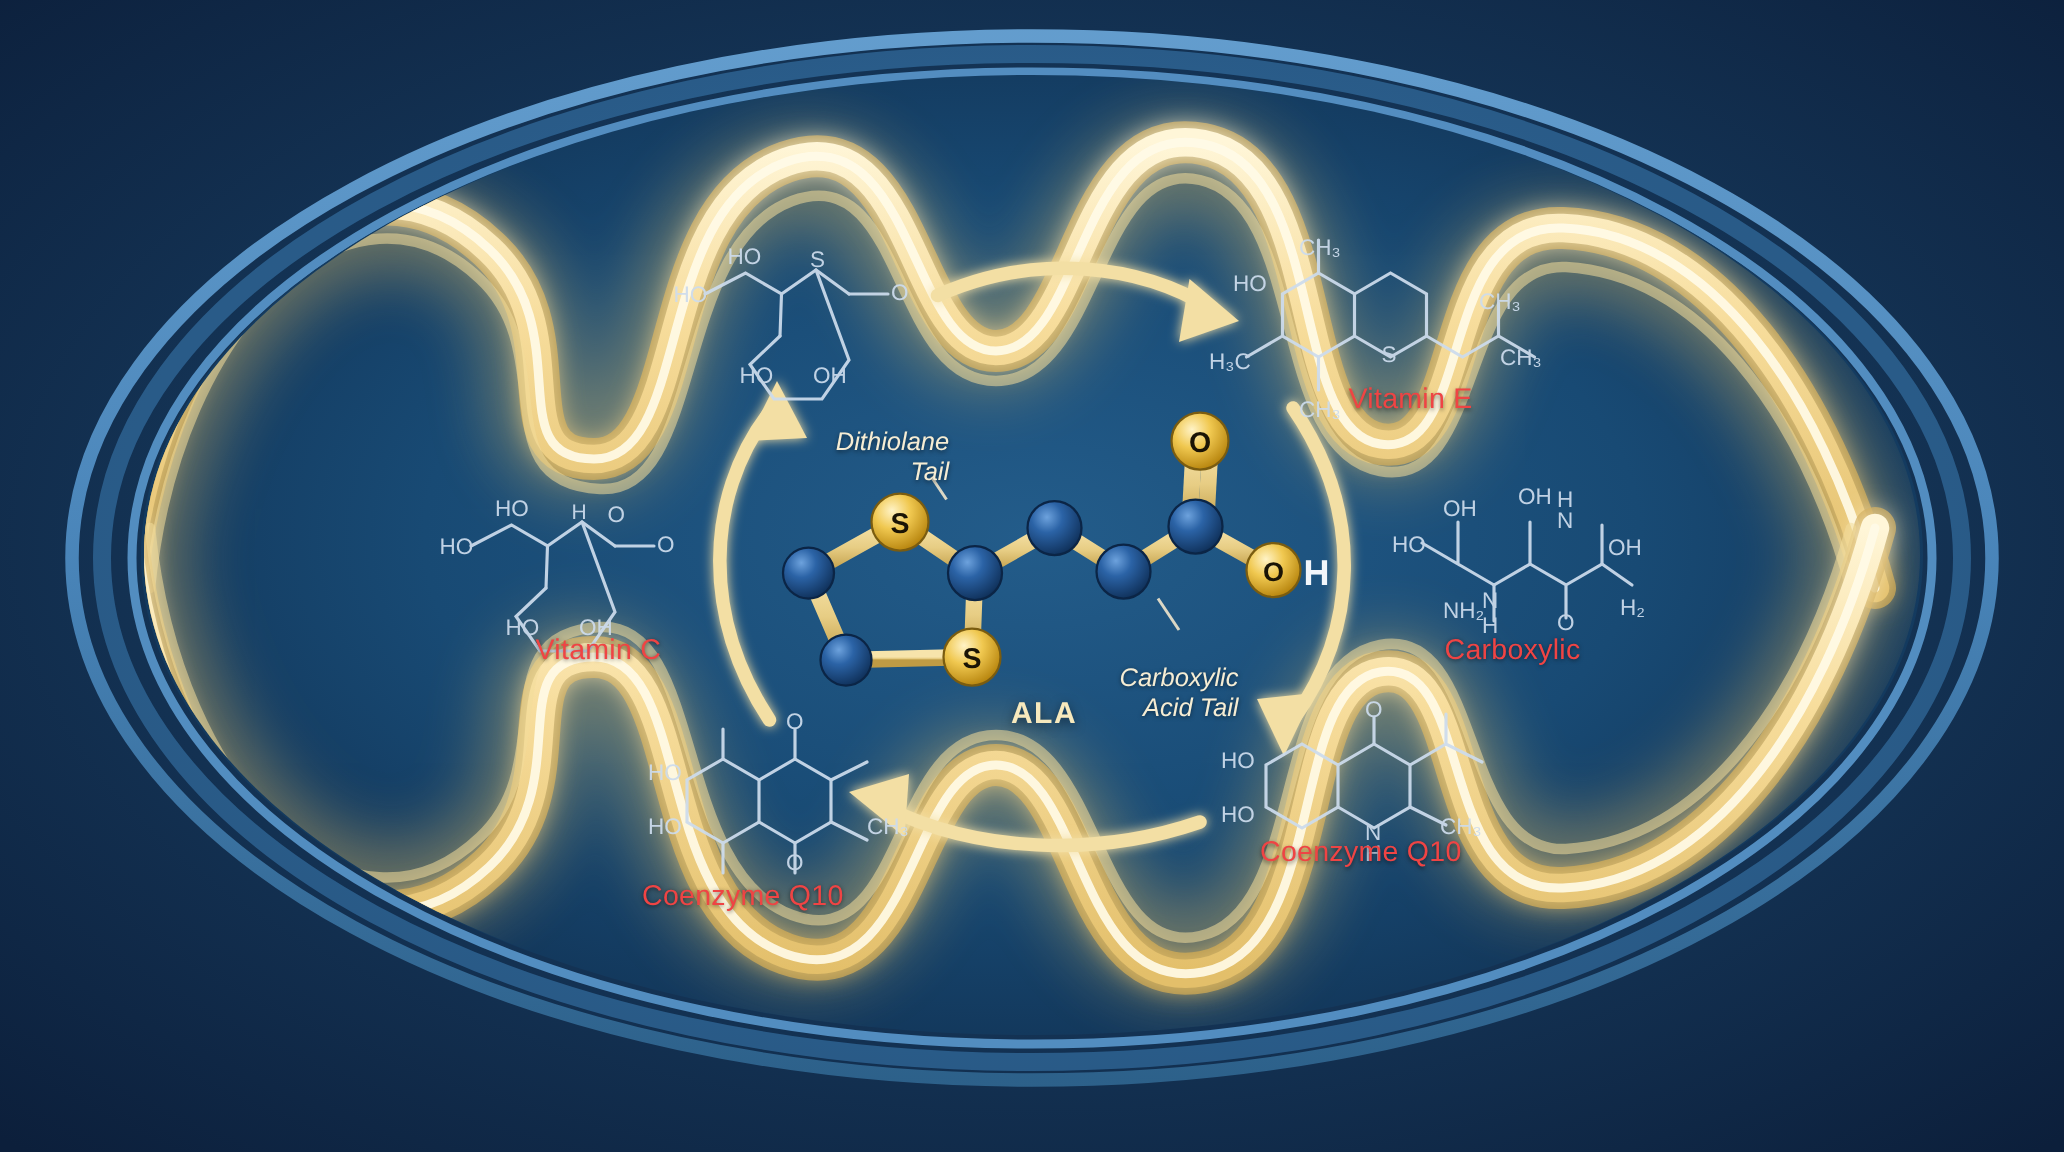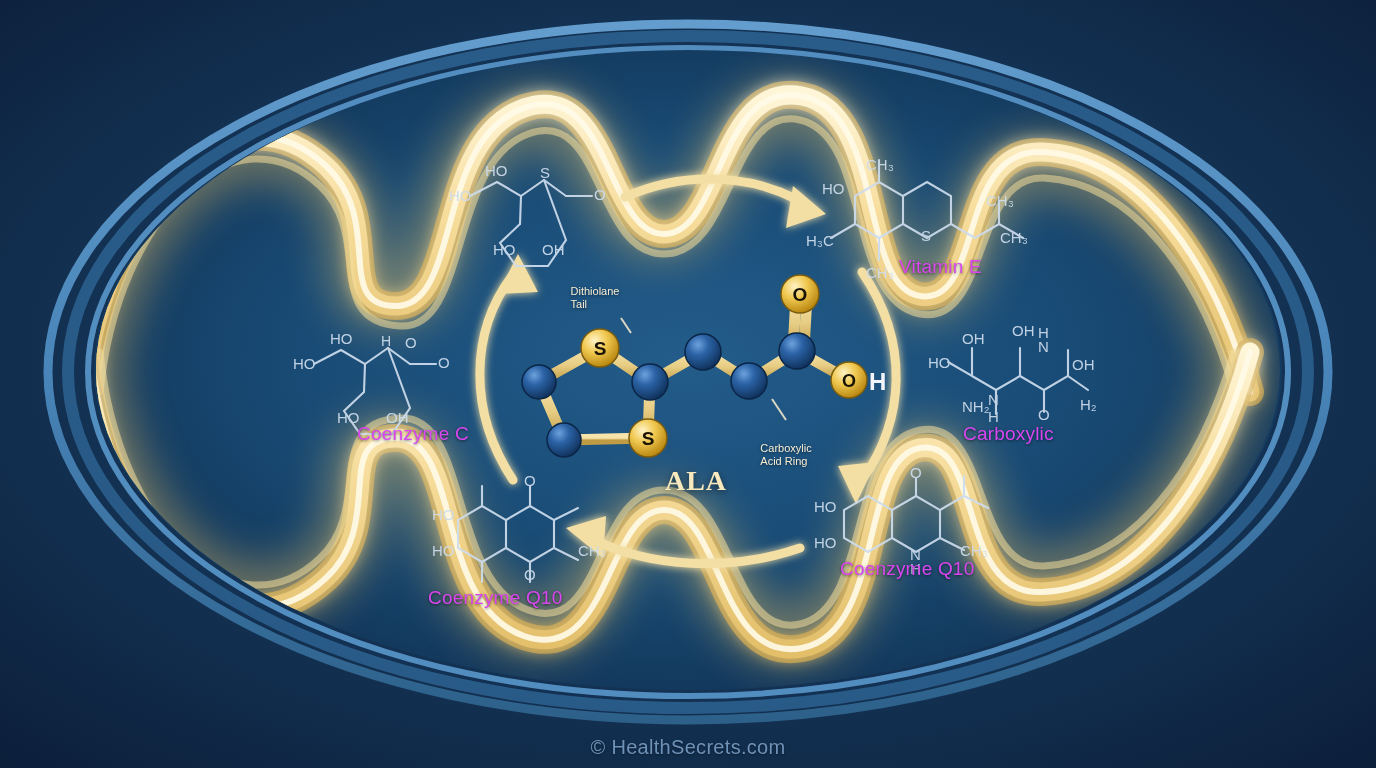--- a/index.html
+++ b/index.html
@@ -7,26 +7,26 @@
   body{
     width:1376px;height:768px;overflow:hidden;position:relative;
     font-family:"Liberation Sans", sans-serif;
   }
   #stage{position:absolute;inset:0;width:1376px;height:768px;}
   .svgroot{position:absolute;left:0;top:0;width:1376px;height:768px;}
   .lbl{
     position:absolute;color:#e8eef6;font-family:"Liberation Sans",sans-serif;
     white-space:nowrap;pointer-events:none;
   }
-  .mol-label{font-size:19px;color:#d946ef;letter-spacing:.2px;
+  .mol-label{font-size:19px;color:#ef4444;letter-spacing:.2px;
     text-shadow:0 1px 3px rgba(0,0,0,.55);}
-  .callout{font-size:11px;color:#f6edd4;line-height:1.18;text-align:left;
-    text-shadow:0 1px 3px rgba(0,0,0,.5);}
-  .ala-label{font-size:28px;font-weight:700;color:#f7e9bd;letter-spacing:1px;
-    text-shadow:0 2px 7px rgba(0,0,0,.5);font-family:Liberation Serif, serif;}
+  .callout{font-size:17px;color:#f6edd4;line-height:1.18;text-align:right;
+    text-shadow:0 1px 3px rgba(0,0,0,.5);font-style:italic;}
+  .ala-label{font-size:20px;font-weight:700;color:#f7e9bd;letter-spacing:1px;
+    text-shadow:0 2px 7px rgba(0,0,0,.5);}
   .watermark{font-size:20px;color:#6f92b8;letter-spacing:.3px;
     text-shadow:0 1px 2px rgba(0,0,0,.4);}
   .atom-txt{font-family:"Liberation Sans",sans-serif;font-weight:700;}
 </style>
 </head>
 <body>
 
 <div id="stage">
 
   <svg class="svgroot" viewBox="0 0 1376 768" xmlns="http://www.w3.org/2000/svg">
@@ -295,30 +295,29 @@
     </g>
   </svg>
 
   <div class="lbl callout" style="left:595px;top:285px;transform:translateX(-50%);">
     <span>Dithiolane</span><br>
     <span>Tail</span>
   </div>
 
   <div class="lbl callout" style="left:786px;top:442px;transform:translateX(-50%);">
     <span>Carboxylic</span><br>
-    <span>Acid Ring</span>
+    <span>Acid Tail</span>
   </div>
 
   <div class="lbl ala-label" style="left:696px;top:465px;transform:translateX(-50%);">ALA</div>
 
-  <div class="lbl mol-label" style="left:357px;top:423px;">Coenzyme C</div>
+  <div class="lbl mol-label" style="left:357px;top:423px;">Vitamin C</div>
 
   <div class="lbl mol-label" style="left:899px;top:256px;">Vitamin E</div>
 
   <div class="lbl mol-label" style="left:963px;top:423px;">Carboxylic</div>
 
   <div class="lbl mol-label" style="left:428px;top:587px;">Coenzyme Q10</div>
 
   <div class="lbl mol-label" style="left:840px;top:558px;">Coenzyme Q10</div>
 
-  <div class="lbl watermark" style="left:688px;top:736px;transform:translateX(-50%);">© HealthSecrets.com</div>
 
 </div>
 
 </body></html>

